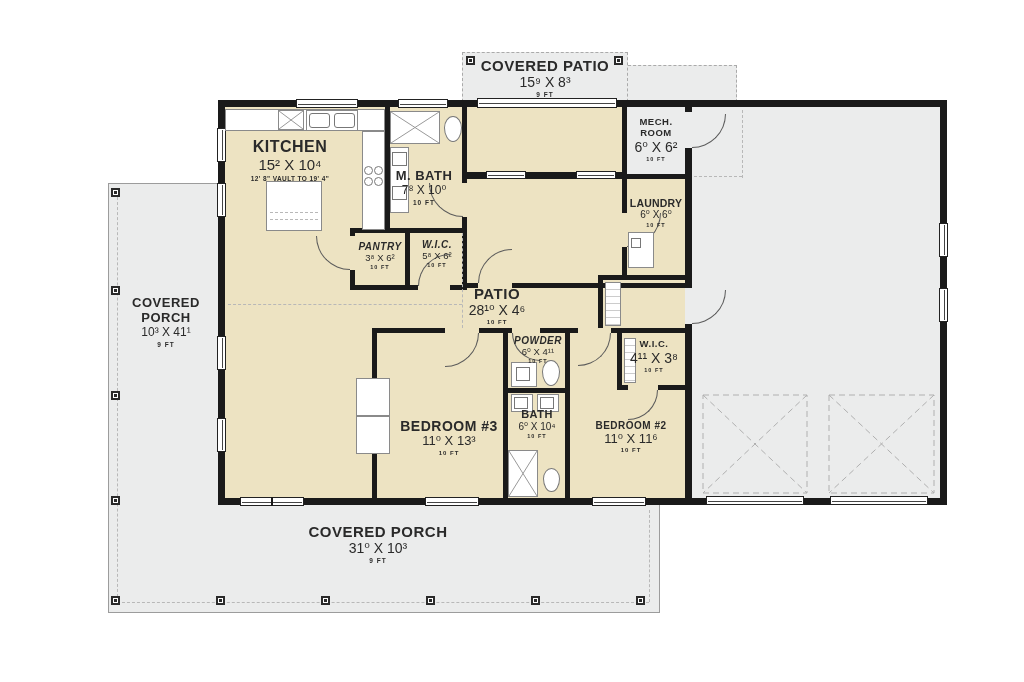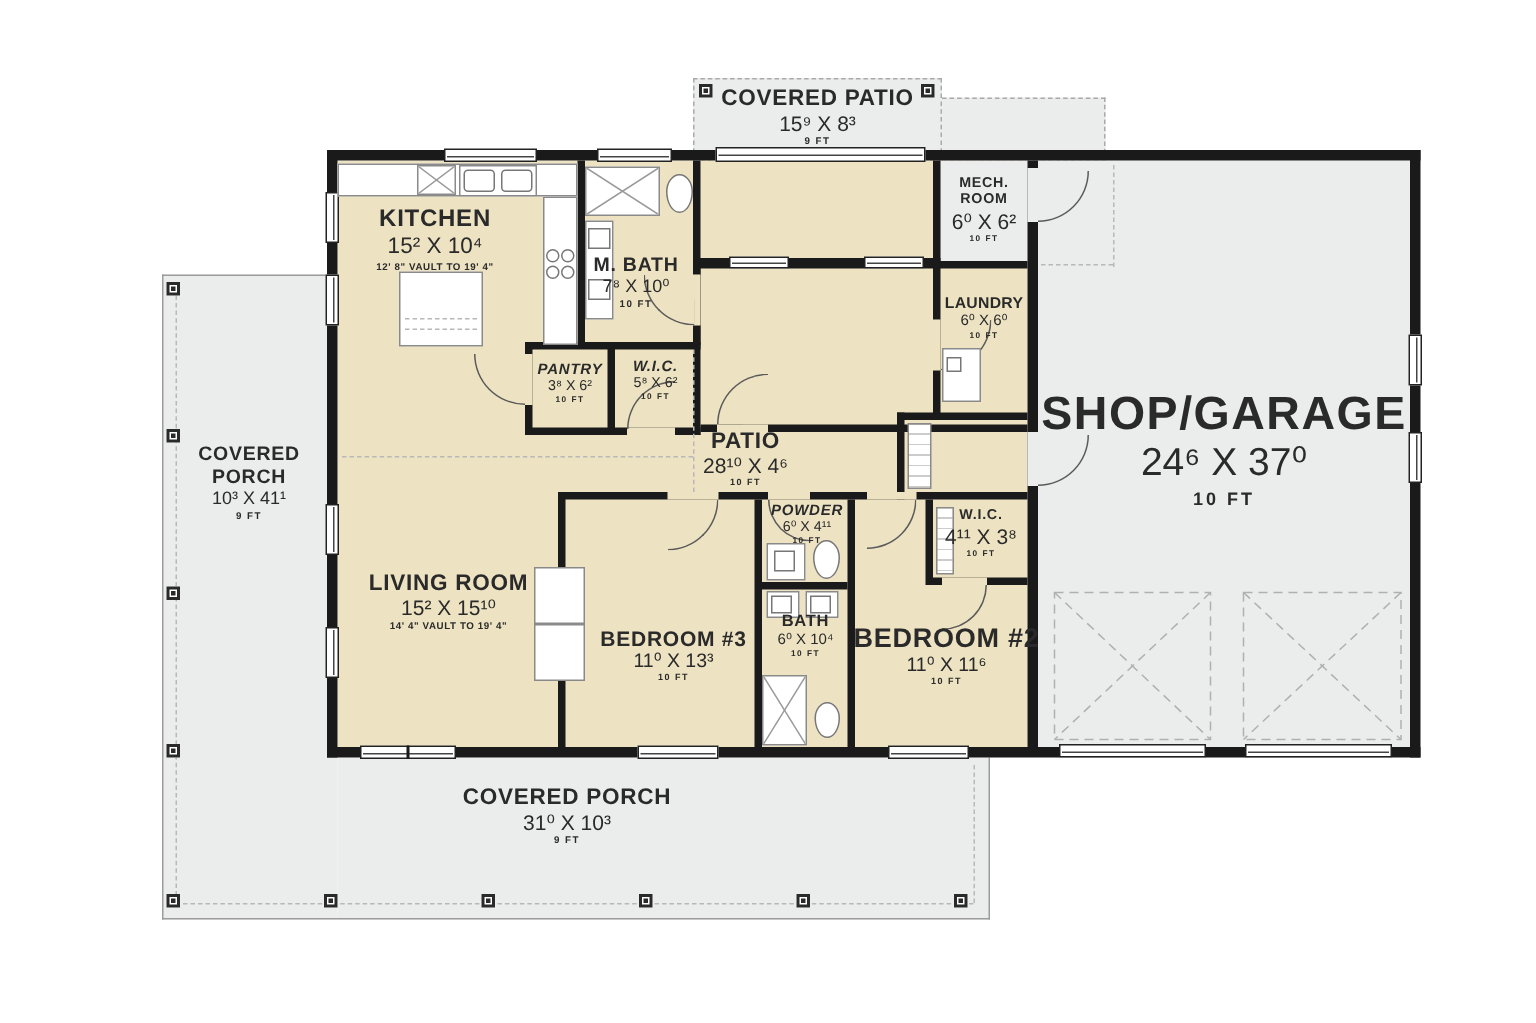--- a/index.html
+++ b/index.html
@@ -258,49 +258,39 @@
   <div class="lbl sB" style="left:497px;top:306px">
     <div class="rn">PATIO</div>
     <div class="rd">28¹⁰ X 4⁶</div>
     <div class="rt" style="font-size:6px">10 FT</div>
   </div>
   <div class="lbl sE" style="left:538px;top:350px">
     <div class="rn">POWDER</div>
     <div class="rd">6⁰ X 4¹¹</div>
     <div class="rt" style="font-size:5.5px">10 FT</div>
   </div>
-  <div class="lbl sB" style="left:299px;top:401px">
-    <div class="rn">LIVING ROOM</div>
-    <div class="rd">15² X 15¹⁰</div>
-    <div class="rt" style="letter-spacing:.4px">14' 4" VAULT TO 19' 4"</div>
-  </div>
   <div class="lbl sC" style="left:449px;top:437px">
     <div class="rn" style="font-size:14px">BEDROOM #3</div>
     <div class="rd" style="font-size:13px">11⁰ X 13³</div>
     <div class="rt" style="font-size:6px">10 FT</div>
   </div>
   <div class="lbl sD" style="left:537px;top:424px">
     <div class="rn">BATH</div>
     <div class="rd">6⁰ X 10⁴</div>
     <div class="rt" style="font-size:5.5px">10 FT</div>
   </div>
   <div class="lbl sC" style="left:631px;top:437px">
-    <div class="rn" style="font-size:18px">BEDROOM #2</div>
+    <div class="rn" style="font-size:10px">BEDROOM #2</div>
     <div class="rd" style="font-size:13px">11⁰ X 11⁶</div>
     <div class="rt" style="font-size:6px">10 FT</div>
   </div>
   <div class="lbl sG" style="left:654px;top:356px">
     <div class="rn">W.I.C.</div>
     <div class="rd">4¹¹ X 3⁸</div>
     <div class="rt" style="font-size:5.5px">10 FT</div>
-  </div>
-  <div class="lbl sF" style="left:816px;top:299px">
-    <div class="rn">SHOP/GARAGE</div>
-    <div class="rd">24⁶ X 37⁰</div>
-    <div class="rt">10 FT</div>
   </div>
   <div class="lbl sP wrap" style="left:166px;top:322px;width:92px">
     <div class="rn">COVERED PORCH</div>
     <div class="rd">10³ X 41¹</div>
     <div class="rt">9 FT</div>
   </div>
   <div class="lbl sB" style="left:378px;top:544px">
     <div class="rn">COVERED PORCH</div>
     <div class="rd">31⁰ X 10³</div>
     <div class="rt">9 FT</div>

